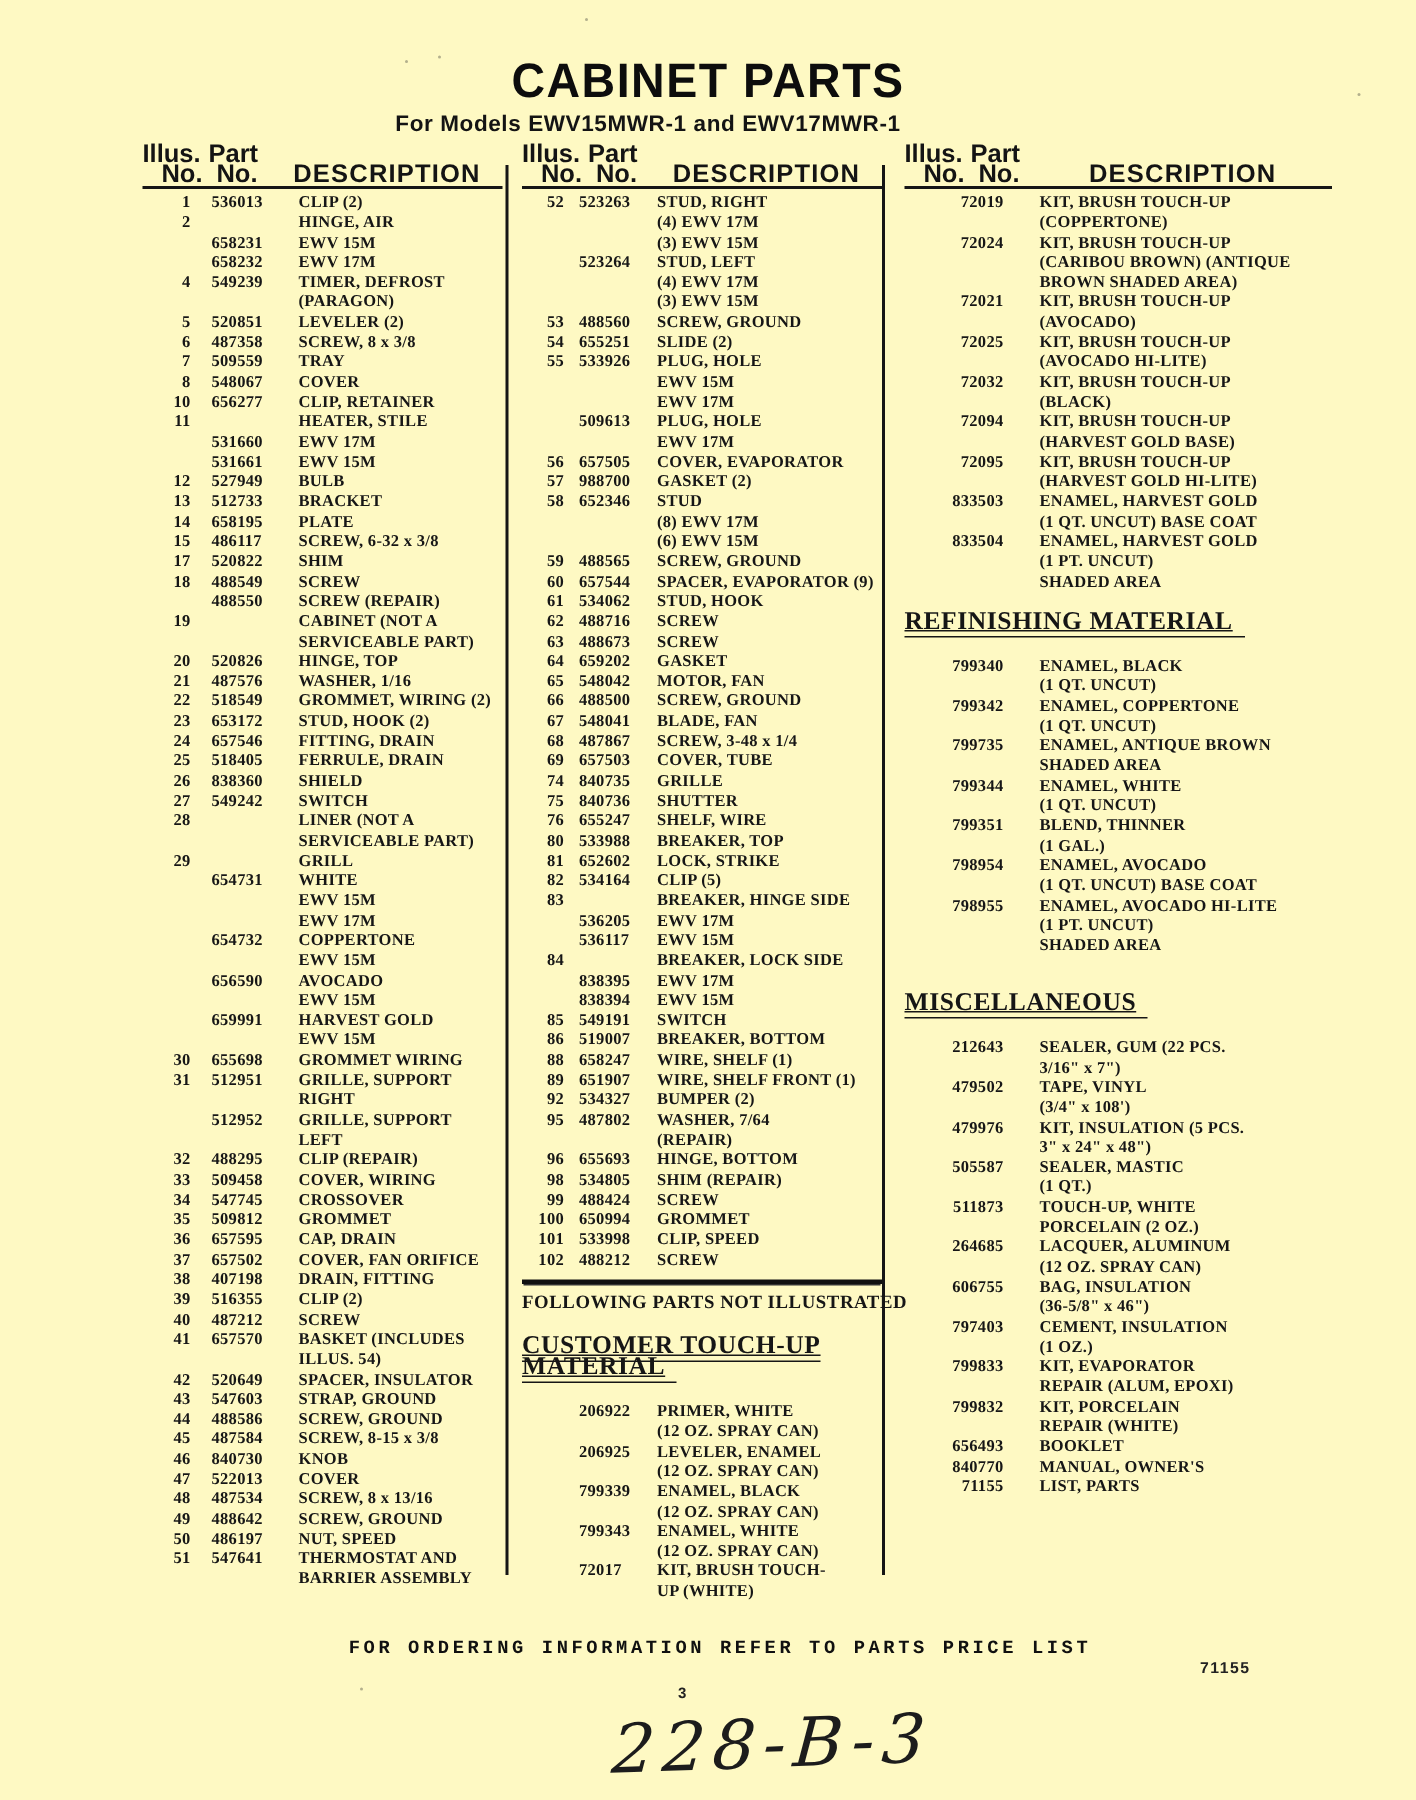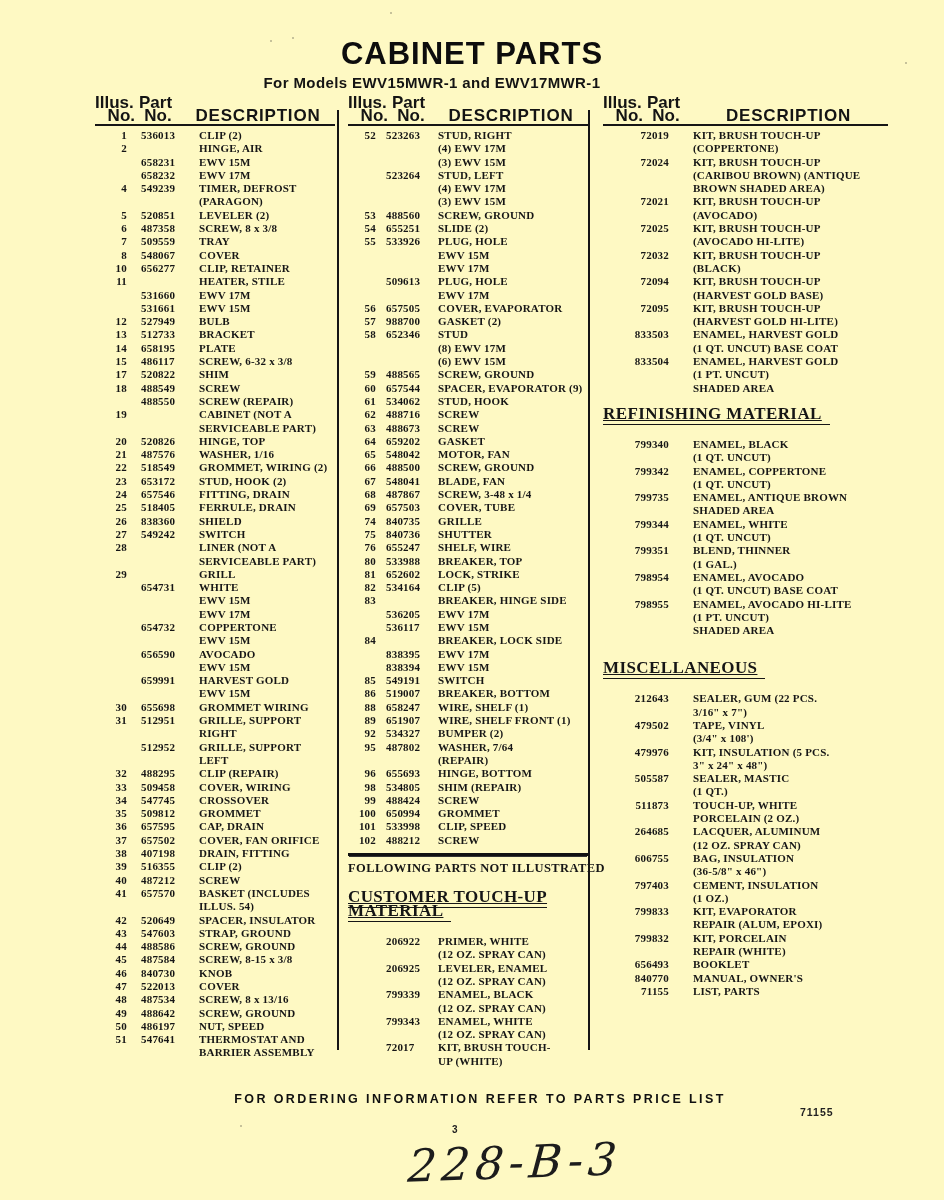--- a/index.html
+++ b/index.html
@@ -65,21 +65,21 @@
   .row-gap{height:12px;}
   .col-heading{font-size:17px;font-weight:bold;line-height:14px;margin:0 0 5px 0;letter-spacing:.4px;text-decoration:underline;}
   .col-heading span{border-bottom:1.6px solid #161616;padding-right:8px;padding-bottom:1px;}
 
   .vdivider{position:absolute;width:2px;background:#151515;top:110px;height:940px;}
   .vd1{left:337px;}
   .vd2{left:588px;}
 
   .footer-note{
     position:absolute;top:1092px;left:0;width:944px;text-align:center;
-    font-family:Liberation Sans, sans-serif;
+    font-family:Liberation Mono, monospace;
     font-weight:bold;font-size:12.5px;letter-spacing:2.4px;
     padding-left:16px;box-sizing:border-box;color:#101010;
   }
   .page-number{
     position:absolute;top:1124px;left:452px;
     font-family:"Liberation Sans", sans-serif;font-size:10px;font-weight:bold;color:#222;
   }
   .form-number{
     position:absolute;top:1106px;left:800px;
     font-family:"Liberation Sans", sans-serif;font-size:10.5px;font-weight:bold;letter-spacing:1px;color:#222;

